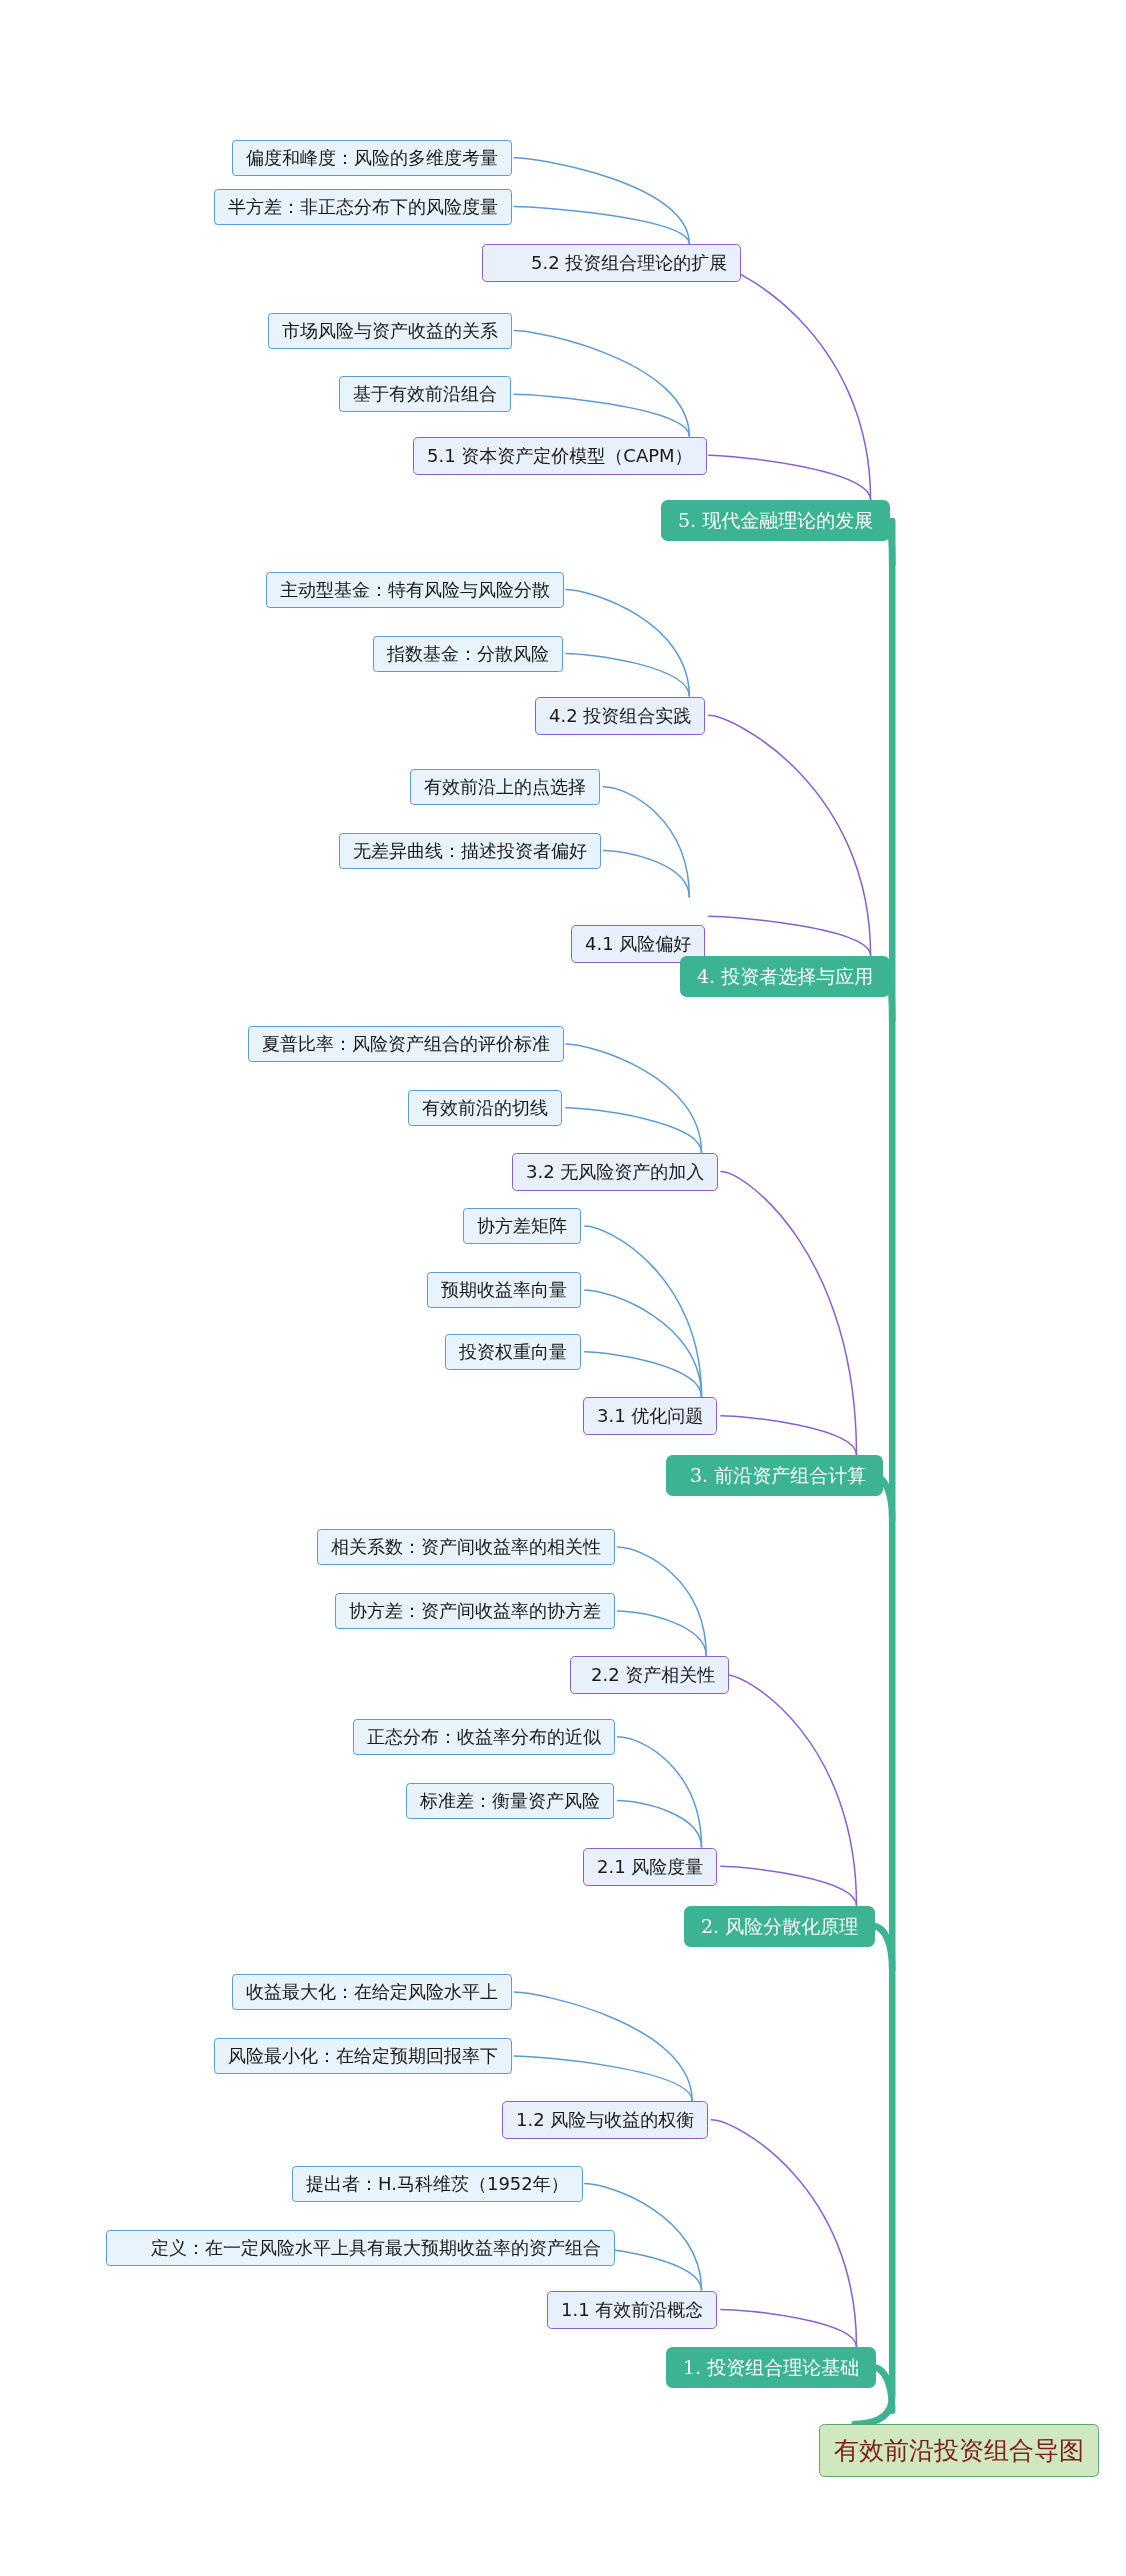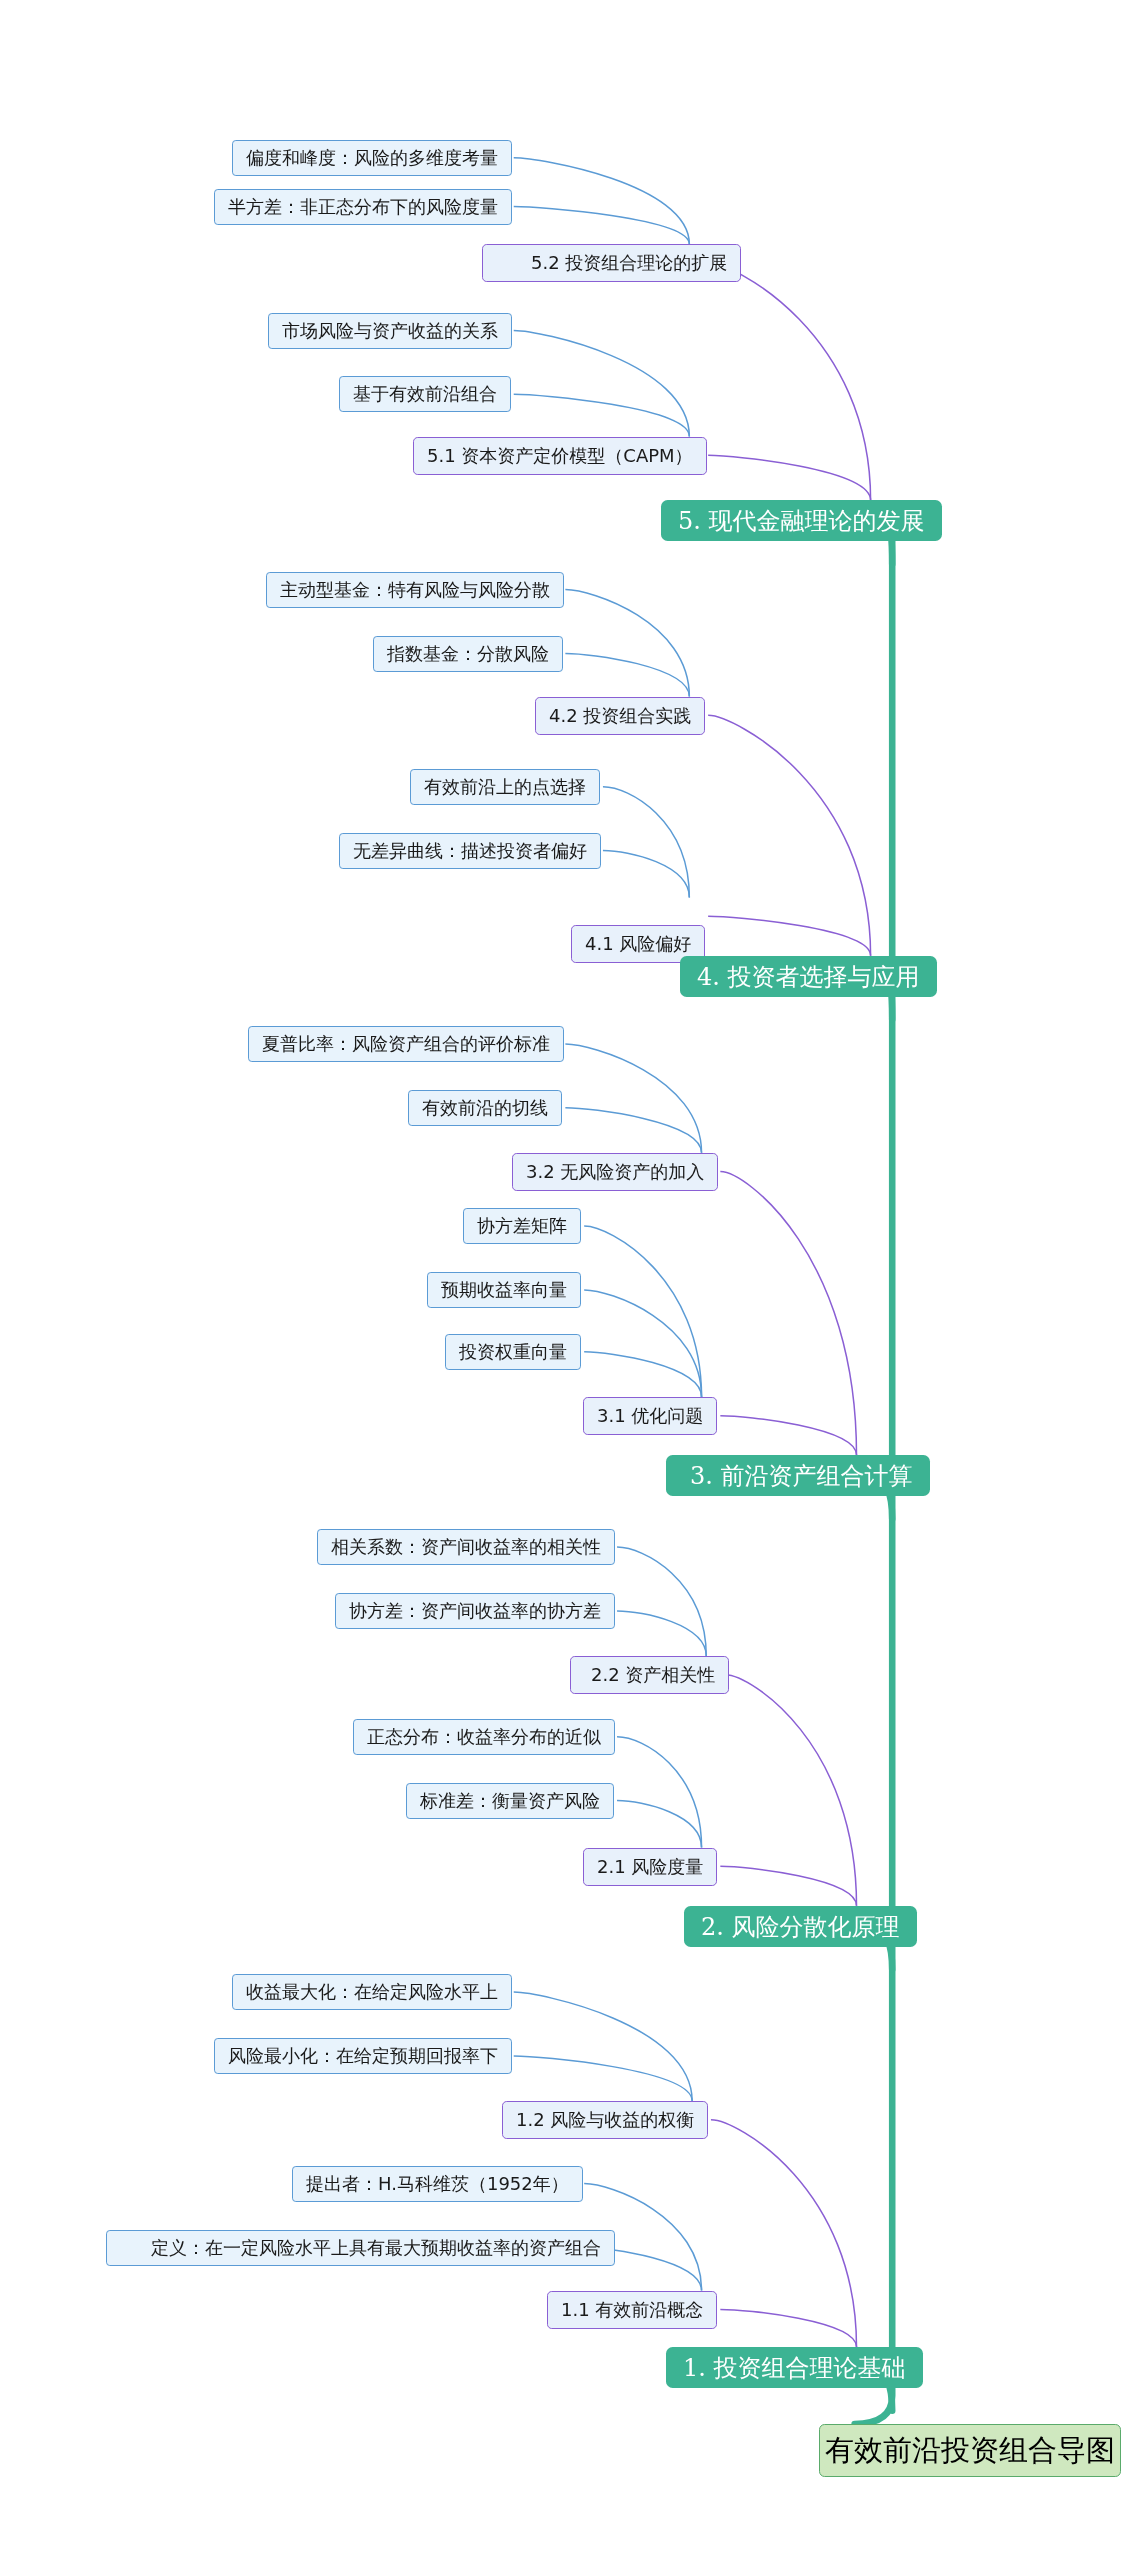--- a/index.html
+++ b/index.html
@@ -45,34 +45,34 @@
     height:38px;
     padding:0 13px;
     font-family:"DejaVu Sans","Liberation Sans",sans-serif;
   }
   
   .node.section{
     background:#3cb393;
     border:none;
     border-radius:6.6px;
     color:#ffffff;
-    font-size:24px;
+    font-size:19px;
     height:41px;
     padding:0 17px;
     font-family:"DejaVu Serif","Liberation Serif",serif;
   }
   
   .node.root{
     background:#cfe8bf;
     border:1.9px solid #5aab6b;
     border-radius:5.6px;
-    color:#000000;
-    font-size:29px;
+    color:#7f1d1d;
+    font-size:25px;
     height:53px;
-    padding:0 5px;
+    padding:0 14px;
     font-family:"DejaVu Serif","Liberation Serif",serif;
   }
 </style>
 </head>
 <body>
 
 <div id="canvas">
   <svg class="links" viewBox="0 0 1200 2744" preserveAspectRatio="none" id="linksvg">
       <path d="M 950 555 L 950 2552 Q 950 2582 910 2582" fill="none" stroke="#3cb393" stroke-width="7" stroke-linecap="round"></path>
       <path d="M 945 555 C 948 555, 950 573, 950 601" fill="none" stroke="#3cb393" stroke-width="7" stroke-linecap="round"></path>

